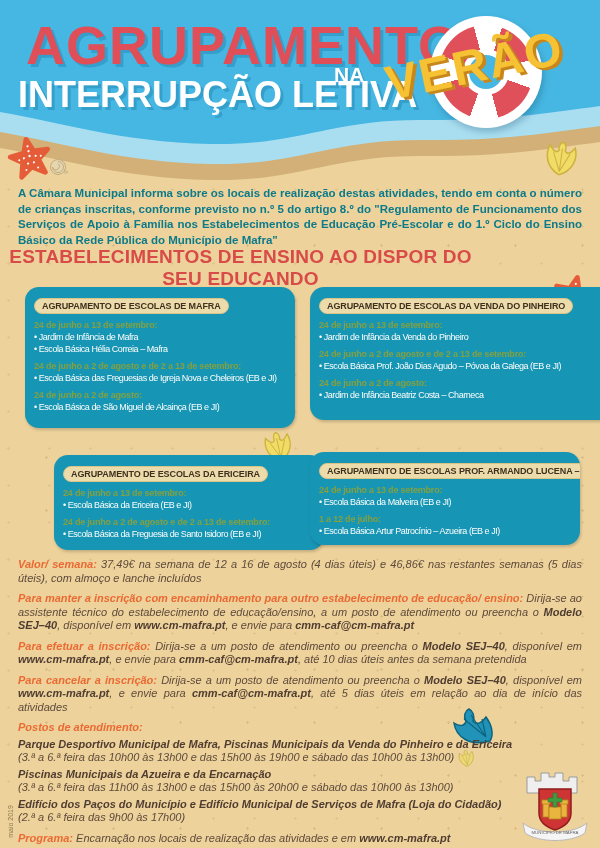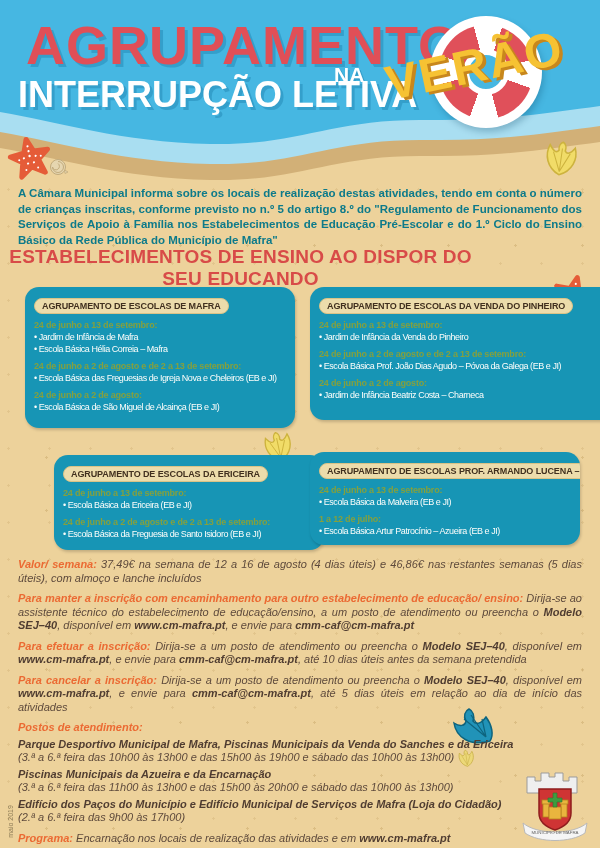--- a/index.html
+++ b/index.html
@@ -192,21 +192,21 @@
   <div class="info">
     <div id="info-top">
         <p class="para"><span class="label">Valor/ semana:</span><span class="seg"> 37,49€ na semana de 12 a 16 de agosto (4 dias úteis) e 46,86€ nas restantes semanas (5 dias úteis), com almoço e lanche incluídos</span></p>
         <p class="para"><span class="label">Para manter a inscrição com encaminhamento para outro estabelecimento de educação/ ensino:</span><span class="seg"> Dirija-se ao assistente técnico do estabelecimento de educação/ensino, a um posto de atendimento ou preencha o </span><span class="seg bold">Modelo SEJ–40</span><span class="seg">, disponível em </span><span class="seg bold">www.cm-mafra.pt</span><span class="seg">, e envie para </span><span class="seg bold">cmm-caf@cm-mafra.pt</span></p>
         <p class="para"><span class="label">Para efetuar a inscrição:</span><span class="seg"> Dirija-se a um posto de atendimento ou preencha o </span><span class="seg bold">Modelo SEJ–40</span><span class="seg">, disponível em </span><span class="seg bold">www.cm-mafra.pt</span><span class="seg">, e envie para </span><span class="seg bold">cmm-caf@cm-mafra.pt</span><span class="seg">, até 10 dias úteis antes da semana pretendida</span></p>
         <p class="para"><span class="label">Para cancelar a inscrição:</span><span class="seg"> Dirija-se a um posto de atendimento ou preencha o </span><span class="seg bold">Modelo SEJ–40</span><span class="seg">, disponível em </span><span class="seg bold">www.cm-mafra.pt</span><span class="seg">, e envie para </span><span class="seg bold">cmm-caf@cm-mafra.pt</span><span class="seg">, até 5 dias úteis em relação ao dia de início das atividades</span></p>
       </div>
     <div class="para">
       <div class="label">Postos de atendimento:</div>
       <div id="venues">
-          <div class="venue-name">Parque Desportivo Municipal de Mafra, Piscinas Municipais da Venda do Sanches e da Ericeira</div>
+          <div class="venue-name">Parque Desportivo Municipal de Mafra, Piscinas Municipais da Venda do Pinheiro e da Ericeira</div>
           <div class="venue-hours">(3.ª a 6.ª feira das 10h00 às 13h00 e das 15h00 às 19h00 e sábado das 10h00 às 13h00)</div>
           <div class="venue-name">Piscinas Municipais da Azueira e da Encarnação</div>
           <div class="venue-hours">(3.ª a 6.ª feira das 11h00 às 13h00 e das 15h00 às 20h00 e sábado das 10h00 às 13h00)</div>
           <div class="venue-name">Edifício dos Paços do Município e Edifício Municipal de Serviços de Mafra (Loja do Cidadão)</div>
           <div class="venue-hours">(2.ª a 6.ª feira das 9h00 às 17h00)</div>
         </div>
     </div>
     <div id="programa">
         <p class="para"><span class="label">Programa:</span><span class="seg"> Encarnação nos locais de realização das atividades e em </span><span class="seg bold">www.cm-mafra.pt</span></p>
       </div>

